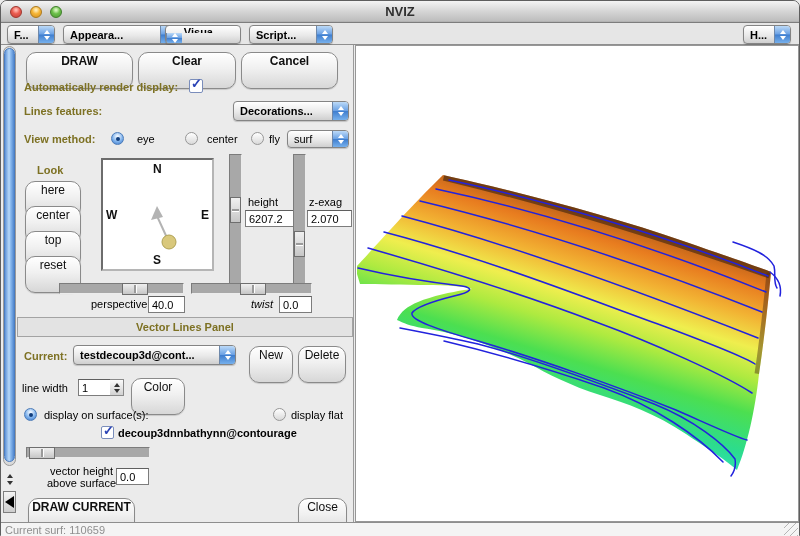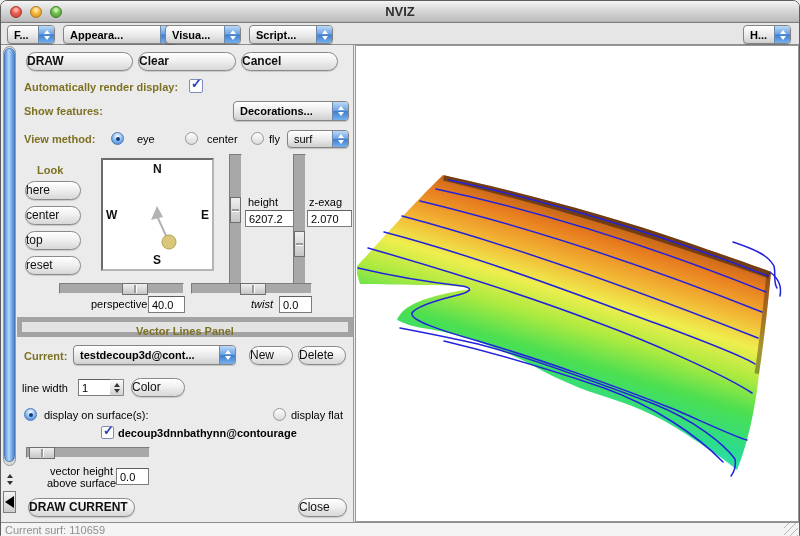--- a/index.html
+++ b/index.html
@@ -19,42 +19,42 @@
   .menubar{position:absolute;left:0;top:22px;width:100%;height:22px;background:#e6e6e6;border-bottom:1px solid #8f8f8f;box-sizing:border-box;}
   .popup{position:absolute;height:19px;border-radius:4px;border:1px solid #848484;background:linear-gradient(#ffffff,#e9e9e9 55%,#cfcfcf);
     box-shadow:0 1px 1px rgba(0,0,0,.18), inset 0 1px 0 #fff;display:flex;align-items:stretch;box-sizing:border-box;overflow:hidden;}
   .popup .plbl{flex:1;padding:0 6px;font-size:11px;font-weight:700;color:#000;white-space:nowrap;overflow:hidden;align-self:center;}
   .popup .cap{width:15px;border-left:1px solid #6e88aa;background:linear-gradient(#bcdaf8,#6ba1e4 48%,#3f7ecf 52%,#76b0ec);
     display:flex;flex-direction:column;align-items:center;justify-content:center;gap:2px;}
   .tri-up{width:0;height:0;border-left:3px solid transparent;border-right:3px solid transparent;border-bottom:4px solid #fff;}
   .tri-dn{width:0;height:0;border-left:3px solid transparent;border-right:3px solid transparent;border-top:4px solid #fff;}
 
   
-  .pill{position:absolute;height:19px;border-radius:10px;border:1px solid #8a8a8a;box-sizing:border-box;
+  .pill{position:absolute;height:37px;border-radius:10px;border:1px solid #8a8a8a;box-sizing:border-box;
     background:linear-gradient(#ffffff,#f0f0f0 45%,#d7d7d7);box-shadow:inset 0 1px 0 #fff,0 1px 1px rgba(0,0,0,.15);
-    font-size:12px;font-weight:600;color:#101010;line-height:17px;}
+    font-size:12px;font-weight:600;color:#101010;text-align:center;line-height:17px;}
   .olive{position:absolute;font-size:11px;font-weight:700;color:#7d7123;white-space:nowrap;}
   .blk{position:absolute;font-size:11px;color:#000;white-space:nowrap;}
   .entry{position:absolute;background:#fff;border:1px solid #7c7c7c;border-top-color:#5f5f5f;box-sizing:border-box;
     font-family:"Liberation Sans",sans-serif;font-size:11px;color:#000;padding:1px 3px;height:17px;}
   .checkbox{position:absolute;width:14px;height:14px;background:#fff;border:1px solid #7a8dbb;border-radius:2px;box-sizing:border-box;}
   .checkbox .mark{position:absolute;left:1px;top:-4px;font-size:13px;font-weight:700;color:#2b43b5;}
   .radio{position:absolute;width:13px;height:13px;border-radius:50%;box-sizing:border-box;background:linear-gradient(#ffffff,#d9d9d9);border:1px solid #979797;}
   .radio.sel{background:radial-gradient(circle at 50% 32%,#eef6ff 8%,#7fb2ec 55%,#3a76c8);border:1px solid #4d7cb8;}
   .radio.sel::after{content:"";position:absolute;left:4px;top:4px;width:4px;height:4px;border-radius:50%;background:#123e7c;}
   .vtrough{position:absolute;width:13px;background:#a8a8a8;border:1px solid;border-color:#7c7c7c #ececec #ececec #7c7c7c;box-sizing:border-box;}
   .vhandle{position:absolute;left:0;width:11px;height:26px;background:linear-gradient(#f0f0f0,#c6c6c6);border:1px solid #6e6e6e;box-sizing:border-box;}
   .vhandle::after{content:"";position:absolute;left:1px;right:1px;top:11px;height:2px;background:#9a9a9a;border-bottom:1px solid #fff;}
   .htrough{position:absolute;height:11px;background:#a8a8a8;border:1px solid;border-color:#7c7c7c #ececec #ececec #7c7c7c;box-sizing:border-box;}
   .hhandle{position:absolute;top:-1px;width:26px;height:12px;background:linear-gradient(#efefef,#c6c6c6);border:1px solid #6e6e6e;box-sizing:border-box;}
   .hhandle::after{content:"";position:absolute;top:1px;bottom:1px;left:11px;width:2px;background:#9a9a9a;border-right:1px solid #fff;}
 
   
   .panel{position:absolute;left:16px;top:44px;width:337px;height:477px;background:#ebebeb;border-right:1px solid #9b9b9b;box-sizing:border-box;}
-  .vheader{position:absolute;left:0px;top:272px;width:336px;height:20px;background:#e3e3e3;border:5px solid #a3a3a3;box-sizing:border-box;
+  .vheader{position:absolute;left:0px;top:272px;width:336px;height:20px;background:#e3e3e3;border:1px solid #a3a3a3;box-sizing:border-box;
     text-align:center;font-size:11px;font-weight:700;color:#7d7123;line-height:18px;}
   .compass{position:absolute;left:84px;top:113px;width:113px;height:113px;background:#fff;border:2px solid #6c6c6c;border-right-color:#b5b5b5;border-bottom-color:#b5b5b5;box-sizing:border-box;}
   .cdir{position:absolute;font-size:12px;font-weight:700;color:#111;}
   .stepper{position:absolute;width:14px;height:17px;border:1px solid #8a8a8a;border-left:none;background:linear-gradient(#fbfbfb,#d2d2d2);
     box-sizing:border-box;display:flex;flex-direction:column;align-items:center;justify-content:center;gap:2px;}
   .stepper .tri-up{border-bottom-color:#333;}
   .stepper .tri-dn{border-top-color:#333;}
 
   
   .sbar{position:absolute;left:2px;top:45px;width:13px;height:420px;background:#d9d9d9;border:1px solid #9a9a9a;border-radius:7px;box-sizing:border-box;}
@@ -94,21 +94,21 @@
           <i class="tri-dn"></i>
         </span>
     </div>
     <div class="popup" style="left:62px;top:2px;width:114px;">
       <span class="plbl">Appeara...</span>
       <span class="cap">
           <i class="tri-up"></i>
           <i class="tri-dn"></i>
         </span>
     </div>
-    <div class="popup" style="left:164px;top:2px;width:76px;">
+    <div class="popup" style="left:164px;top:2px;width:76px;flex-direction:column;">
       <span class="plbl">Visua...</span>
       <span class="cap">
           <i class="tri-up"></i>
           <i class="tri-dn"></i>
         </span>
     </div>
     <div class="popup" style="left:248px;top:2px;width:84px;">
       <span class="plbl">Script...</span>
       <span class="cap">
           <i class="tri-up"></i>
@@ -139,21 +139,21 @@
 
     <div class="pill" style="left:9px;top:7px;width:107px;">DRAW</div>
     <div class="pill" style="left:121px;top:7px;width:98px;">Clear</div>
     <div class="pill" style="left:224px;top:7px;width:97px;">Cancel</div>
 
     <div class="olive" style="left:7px;top:36px;">Automatically render display:</div>
     <div class="checkbox" style="left:172px;top:34px;">
       <span class="mark">✓</span>
     </div>
 
-    <div class="olive" style="left:7px;top:60px;">Show features:</div>
+    <div class="olive" style="left:7px;top:60px;">Lines features:</div>
     <div class="popup" style="left:216px;top:56px;width:116px;height:20px;">
       <span class="plbl">Decorations...</span>
       <span class="cap">
           <i class="tri-up"></i>
           <i class="tri-dn"></i>
         </span>
     </div>
 
     <div class="olive" style="left:7px;top:88px;">View method:</div>
     <div class="radio sel" style="left:94px;top:87px;"></div>

